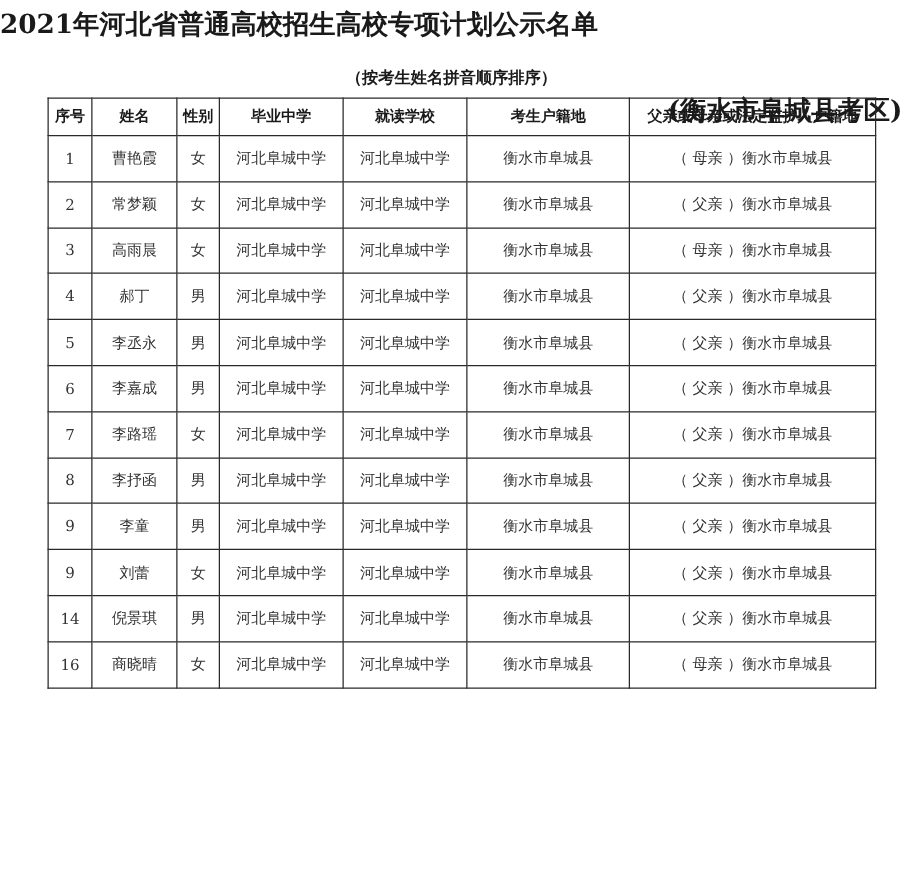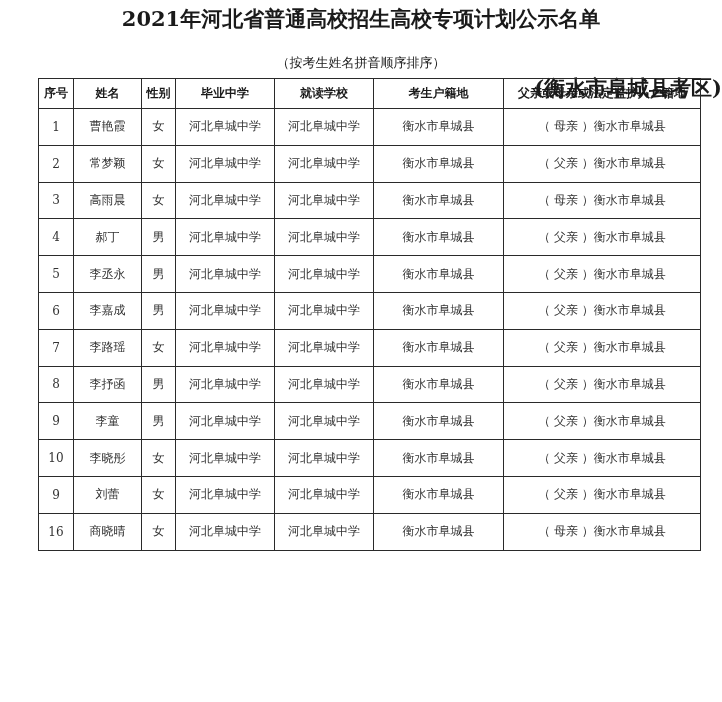--- a/index.html
+++ b/index.html
@@ -1,23 +1,23 @@
 <!DOCTYPE html>
 <html><head>
 <meta charset="utf-8">
 <style>
   html, body { margin:0; padding:0; background:#ffffff; }
   body { width:722px; height:702px; overflow:hidden; position:relative;
          font-family:"DejaVu Serif", "Liberation Serif", serif; color:#1a1a1a; }
-  .title1 { position:absolute; left:0; top:6px; width:722px; text-align:center;
+  .title1 { position:absolute; left:0; top:6px; width:722px; 
             font-size:21px; font-weight:bold; letter-spacing:0px; line-height:26px; }
   .title2 { position:absolute; left:0; top:31px; width:722px; text-align:right;
             font-size:21px; font-weight:bold; line-height:26px;margin-top:44px; }
   .title3 { position:absolute; left:0; top:55px; width:722px; text-align:center;
-            font-size:13px; font-weight:normal; line-height:16px;
+            font-size:13px; font-weight:bold; line-height:16px;
             font-family:"DejaVu Sans", "Liberation Sans", sans-serif; }
   table { position:absolute; left:38px; top:78px; border-collapse:collapse;
           table-layout:fixed; width:662px;padding-left:22px; }
   th, td { border:1.5px solid #2a2a2a; text-align:center; vertical-align:middle;
            padding:0; overflow:hidden; white-space:nowrap; }
   th { height:29px; font-size:12px; font-weight:bold;
        font-family:"DejaVu Sans", "Liberation Sans", sans-serif; }
   td { height:35.8px; font-size:12px; color:#333; }
   .rel { letter-spacing:0; }
 </style>
@@ -125,32 +125,32 @@
       <tr>
         <td>9</td>
         <td>李童</td>
         <td>男</td>
         <td>河北阜城中学</td>
         <td>河北阜城中学</td>
         <td>衡水市阜城县</td>
         <td class="guardian"><span class="rel">（ 父亲 ）</span><span>衡水市阜城县</span></td>
       </tr>
       <tr>
-        <td>10</td>
-        <td>李晓彤</td>
+        <td>9</td>
+        <td>刘蕾</td>
         <td>女</td>
         <td>河北阜城中学</td>
         <td>河北阜城中学</td>
         <td>衡水市阜城县</td>
         <td class="guardian"><span class="rel">（ 父亲 ）</span><span>衡水市阜城县</span></td>
       </tr>
       <tr>
-        <td>9</td>
-        <td>刘蕾</td>
-        <td>女</td>
+        <td>14</td>
+        <td>倪景琪</td>
+        <td>男</td>
         <td>河北阜城中学</td>
         <td>河北阜城中学</td>
         <td>衡水市阜城县</td>
         <td class="guardian"><span class="rel">（ 父亲 ）</span><span>衡水市阜城县</span></td>
       </tr>
       <tr>
         <td>16</td>
         <td>商晓晴</td>
         <td>女</td>
         <td>河北阜城中学</td>

